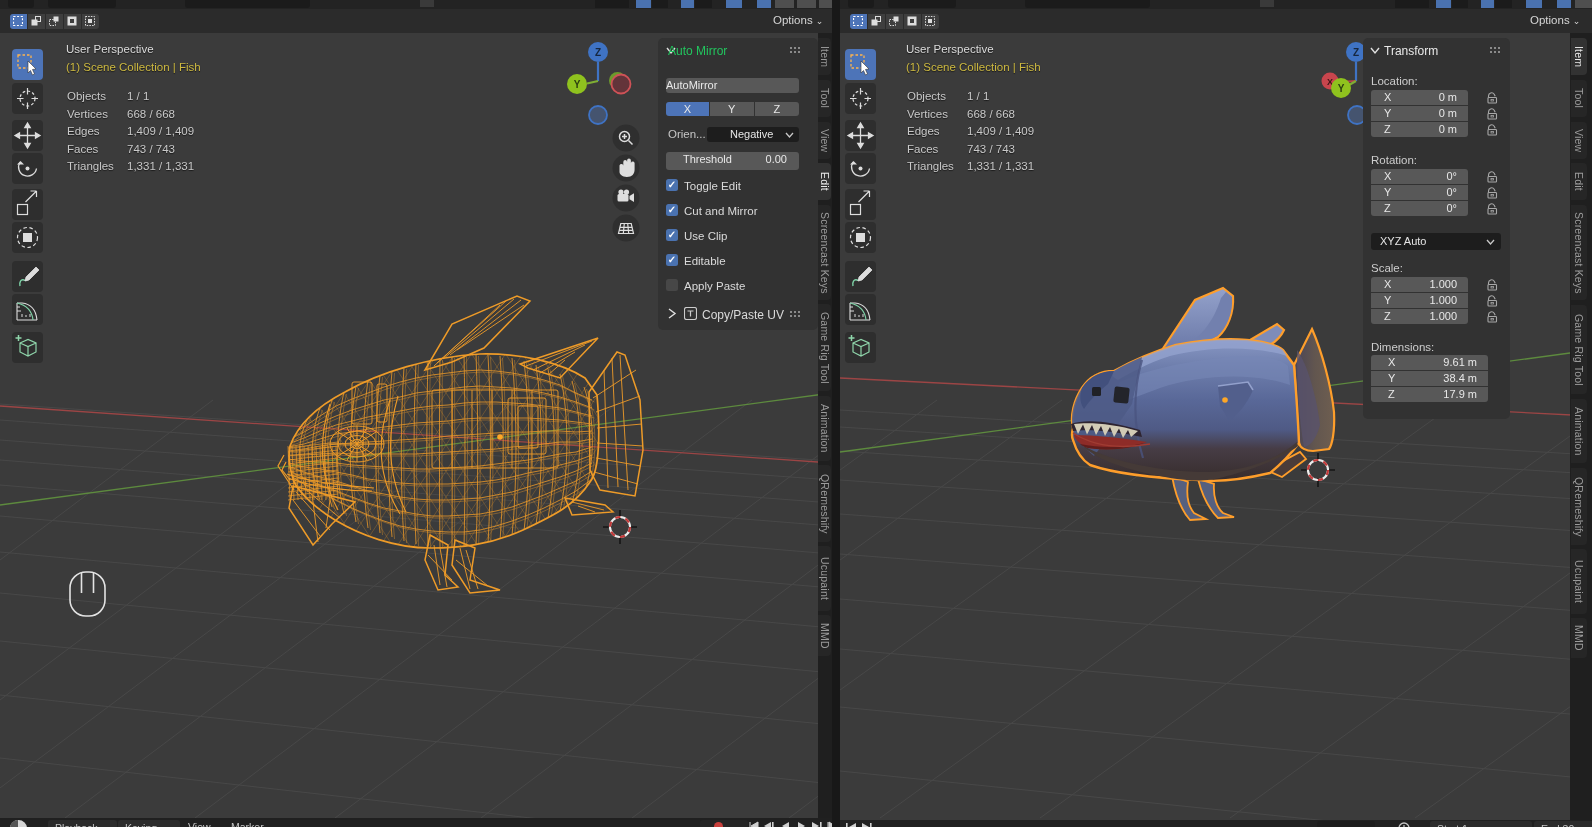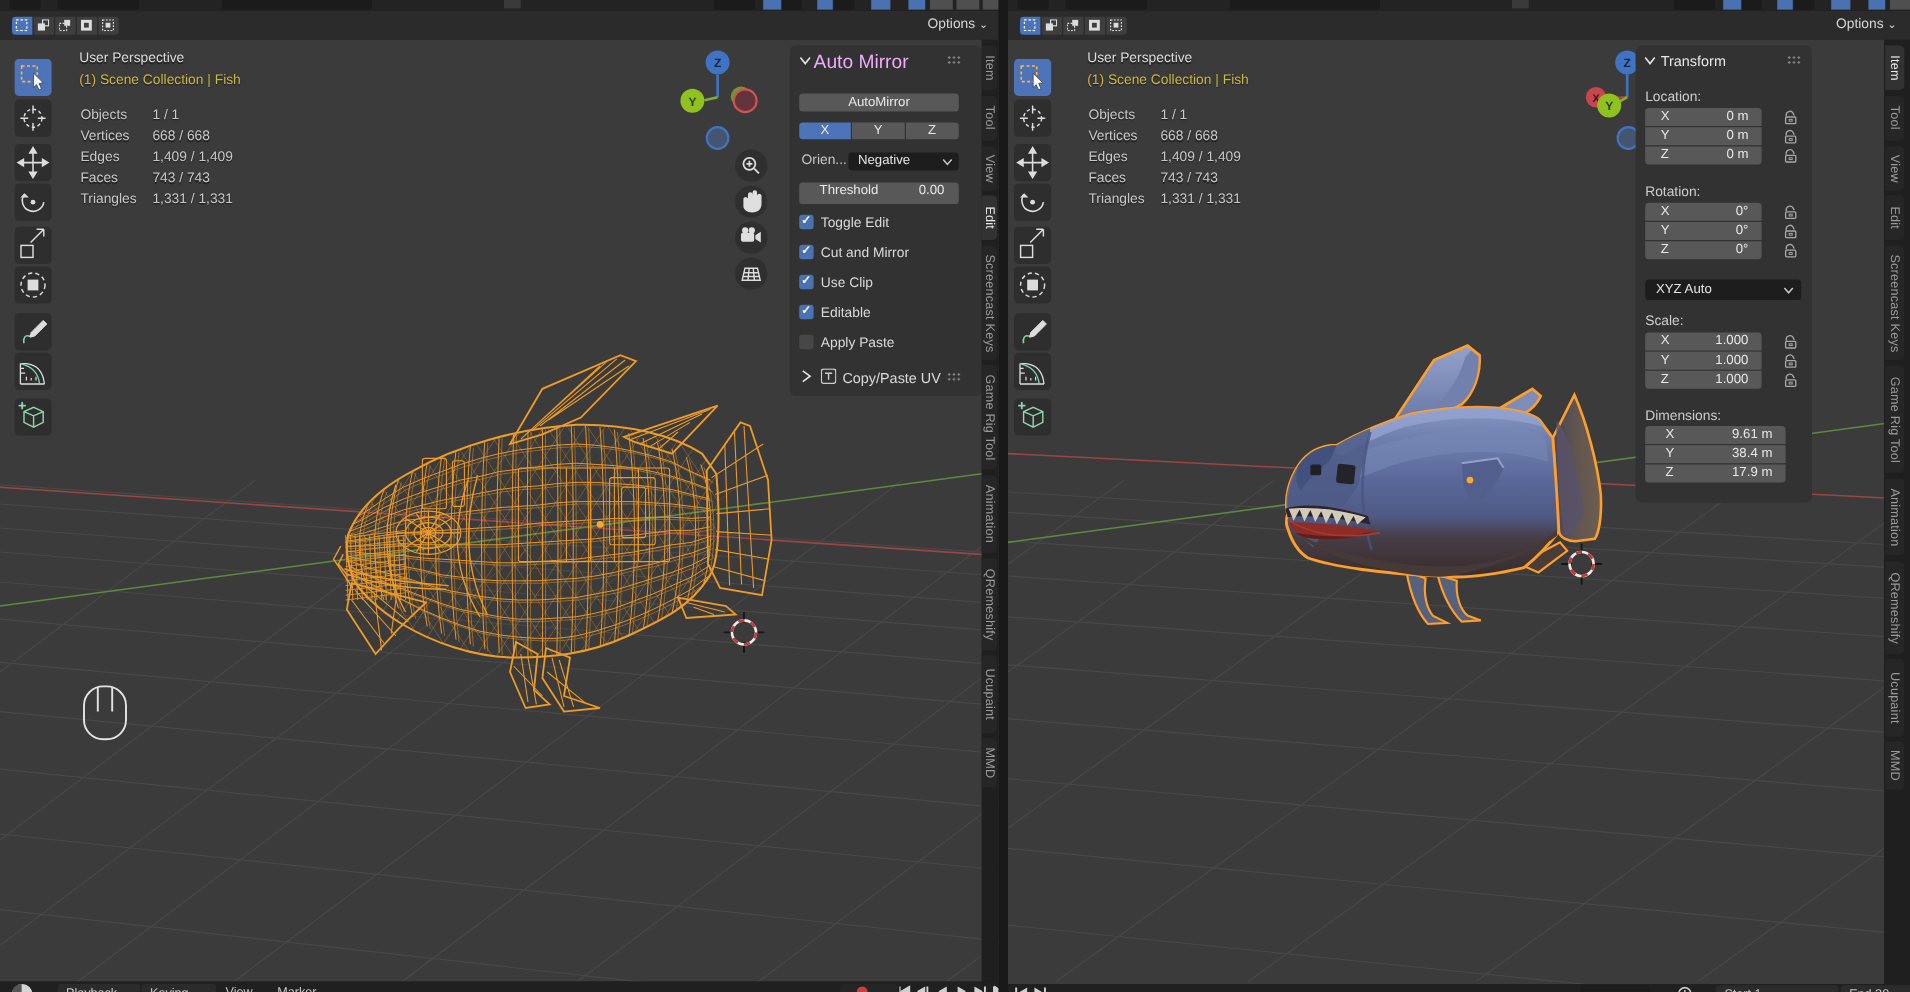--- a/index.html
+++ b/index.html
@@ -451,28 +451,28 @@
 <svg class="abs" style="left:845px;top:49px" width="32" height="316" viewBox="0 0 32 316">
 <use href="#tbG"></use>
 </svg>
 
 <div class="abs sbar" style="left:658px;top:38px;width:160px;height:292px">
 <div class="abs" style="left:8px;top:7px;width:10px;height:10px">
         <svg width="10" height="10">
           <path d="M1,3 L5,8 L9,3" stroke="#e0e0e0" stroke-width="1.4" fill="none"></path>
         </svg>
       </div>
-<div class="abs ptext" style="left:20px;top:6px;font-size:16px;color:#f0abfc">Auto Mirror</div>
+<div class="abs ptext" style="left:10px;top:6px;font-size:12px;color:#22c55e">Auto Mirror</div>
 <div class="abs" style="left:131px;top:8px;width:12px;height:8px;background-image:radial-gradient(circle,#8a8a8a 1px,transparent 1.1px);background-size:4px 4px"></div>
-<div class="field" style="left:8px;top:40px;width:133px;height:15px;text-align:center;line-height:15px">AutoMirror</div>
+<div class="field" style="left:8px;top:40px;width:133px;height:15px;line-height:15px">AutoMirror</div>
 <div class="seg" style="left:8px;top:63.5px;width:43px;background:#4d74b8;border-radius:3px 0 0 3px">X</div>
 <div class="seg" style="left:51.5px;top:63.5px;width:44.5px">Y</div>
 <div class="seg" style="left:96.5px;top:63.5px;width:44.5px;border-radius:0 3px 3px 0">Z</div>
 <div class="abs ptext" style="left:10px;top:90px;color:#c6c6c6">Orien...</div>
-<div class="dd" style="left:49px;top:88.5px;width:92px;height:15px;line-height:15px"><span style="margin-left:8px">Negative</span><svg style="position:absolute;right:5px;top:4px" width="9" height="8">
+<div class="dd" style="left:49px;top:88.5px;width:92px;height:15px;line-height:15px"><span style="margin-left:23px">Negative</span><svg style="position:absolute;right:5px;top:4px" width="9" height="8">
           <path d="M1,2 L4.5,6 L8,2" stroke="#c8c8c8" stroke-width="1.3" fill="none"></path>
         </svg></div>
 <div class="field" style="left:8px;top:113.5px;width:133px;height:18px;line-height:15px"><span style="margin-left:17px">Threshold</span><span style="position:absolute;right:12px">0.00</span></div>
 <div class="chk" style="left:8px;top:141px">✓</div>
       <div class="abs ptext" style="left:26px;top:141.5px">Toggle Edit</div>
 <div class="chk" style="left:8px;top:166px">✓</div>
       <div class="abs ptext" style="left:26px;top:166.5px">Cut and Mirror</div>
 <div class="chk" style="left:8px;top:191px">✓</div>
       <div class="abs ptext" style="left:26px;top:191.5px">Use Clip</div>
 <div class="chk" style="left:8px;top:216px">✓</div>

